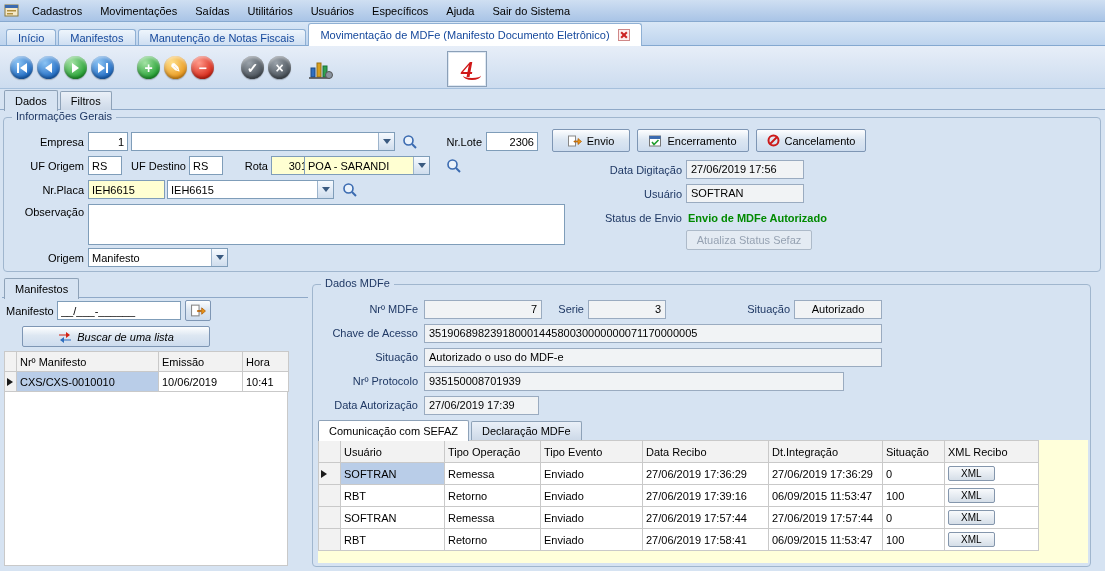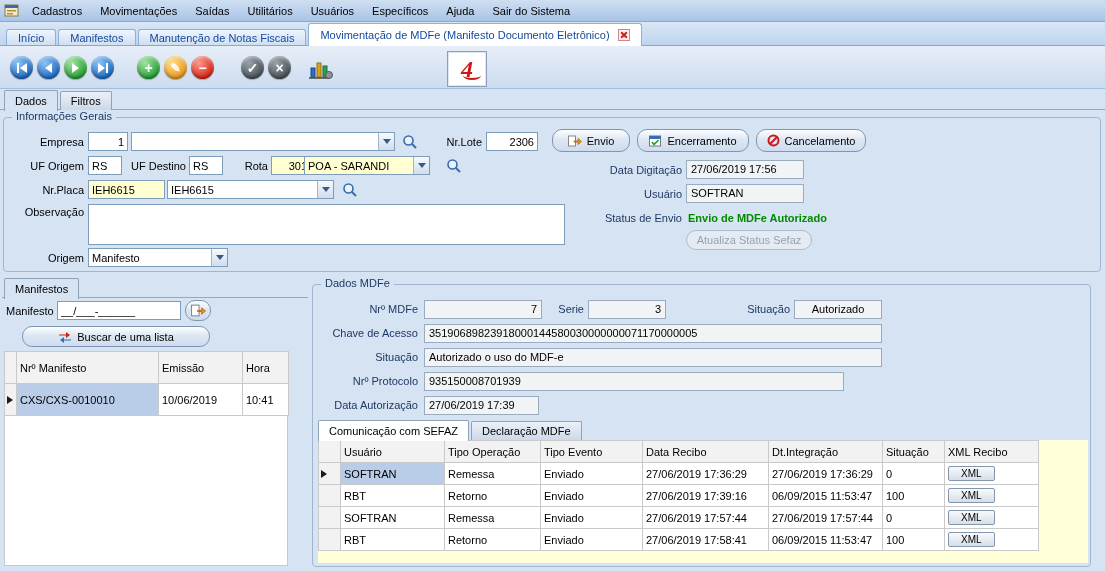--- a/index.html
+++ b/index.html
@@ -75,33 +75,33 @@
   .combo { position:absolute; height:19px; border:1px solid #7f9db9; background:#fff; display:flex; align-items:center; }
   .combo .ctext { flex:1; padding:0 3px; overflow:hidden; white-space:nowrap; }
   .combo .carrow { width:16px; align-self:stretch; background:linear-gradient(#f6faff,#cfdded);
     border-left:1px solid #9db4cc; display:flex; align-items:center; justify-content:center; }
   .carrow i { width:0; height:0; border-left:4px solid transparent; border-right:4px solid transparent;
     border-top:5px solid #3a5a80; }
   textarea.ta { position:absolute; border:1px solid #7f9db9; background:#fff; resize:none;
     font:11px "Liberation Sans",sans-serif; padding:2px 3px; }
   .btn { position:absolute; display:flex; align-items:center; justify-content:center; gap:5px;
     background:linear-gradient(#fdfeff,#dde7f2 45%,#cddcee); border:1px solid #7e96b4;
-    border-radius:10px; font-size:11px; cursor:default; }
+    border-radius:2px; font-size:11px; cursor:default; }
   .btn.disabled { color:#96a2b2; background:#e4ebf3; border-color:#adbac9; }
   .sbtn { position:absolute; width:20px; height:19px; display:flex; align-items:center; justify-content:center;
     background:transparent; border:none; }
   .status-ok { position:absolute; color:#008a00; font-weight:bold; white-space:nowrap; }
 
   
   table.grid { position:absolute; border-collapse:collapse; table-layout:fixed; background:#fff; }
   .grid th, .grid td { border:1px solid #c9c9c9; font-size:11px; font-weight:normal; text-align:left;
     padding:0 3px; overflow:hidden; white-space:nowrap; }
   .grid th { background:#f2f2f2; }
   .grid td.mk { background:#f2f2f2; padding:0 2px; }
-  .grid tr { height:32px; }
+  .grid tr { height:20px; }
   table.grid.big tr { height:22px; }
   .sel { background:#b9cde8 !important; }
   .mkt { display:inline-block; width:0; height:0; border-top:4px solid transparent;
     border-bottom:4px solid transparent; border-left:6px solid #1a1a1a; }
   .xmlbtn { background:linear-gradient(#f8fafc,#d5deе8); background:linear-gradient(#f8fafc,#d5dee8);
     border:1px solid #8496ac; border-radius:2px; font:10px "Liberation Sans",sans-serif; padding:1px 12px; }
   .gridbody { position:absolute; background:#fff; border:1px solid #c9c9c9; }
   .ypanel { position:absolute; background:#ffffda; }
 </style>
 </head>
@@ -298,21 +298,21 @@
   <div class="hline" style="left:2px;top:297px;width:306px;"></div>
 
   <div class="lbl" style="left:6px;top:305px;">Manifesto</div>
   <input class="inp" style="left: 57px; top: 301px; width: 124px;" value="__/___-______">
   <div class="btn" style="left:185px;top:300px;width:26px;height:21px;">
     <svg width="15" height="13" viewBox="0 0 14 12">
         <rect x="0.5" y="1" width="7" height="10" fill="#fff" stroke="#888"></rect>
         <path d="M6 6 L10 6 L10 3.5 L13.5 6.5 L10 9.5 L10 7 L6 7 Z" fill="#e89418" stroke="#b05a00" stroke-width="0.7"></path>
       </svg>
   </div>
-  <div class="btn" style="left:22px;top:326px;width:188px;height:21px;">
+  <div class="btn" style="left:22px;top:326px;width:188px;height:21px;font-style:italic;">
     <svg width="14" height="12" viewBox="0 0 14 12">
         <path d="M1 3.5 L8 3.5 L8 1 L12 4 L8 7 L8 4.5 L1 4.5 Z" fill="#d42212"></path>
         <path d="M13 8.5 L6 8.5 L6 6 L2 9 L6 12 L6 9.5 L13 9.5 Z" fill="#2f6fbf"></path>
       </svg>
     <span>Buscar de uma lista</span>
   </div>
 
   <div class="gridbody" style="left:4px;top:351px;width:284px;height:215px;"></div>
   <table class="grid" style="left:4px;top:351px;width:284px;">
     <colgroup>

